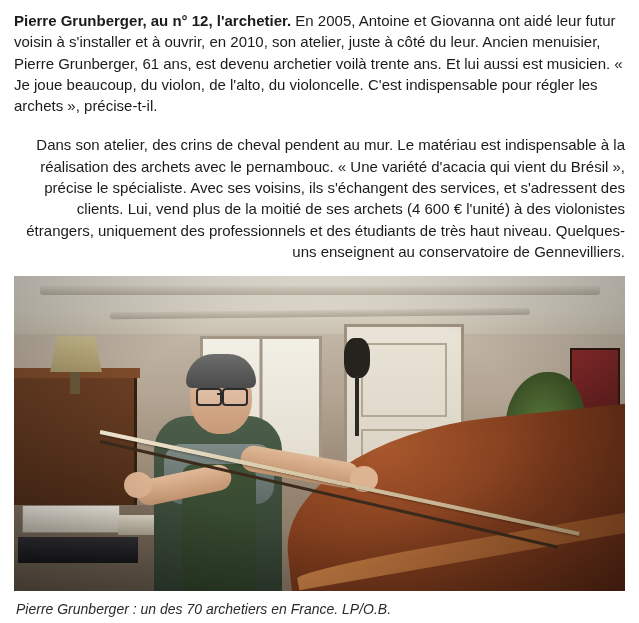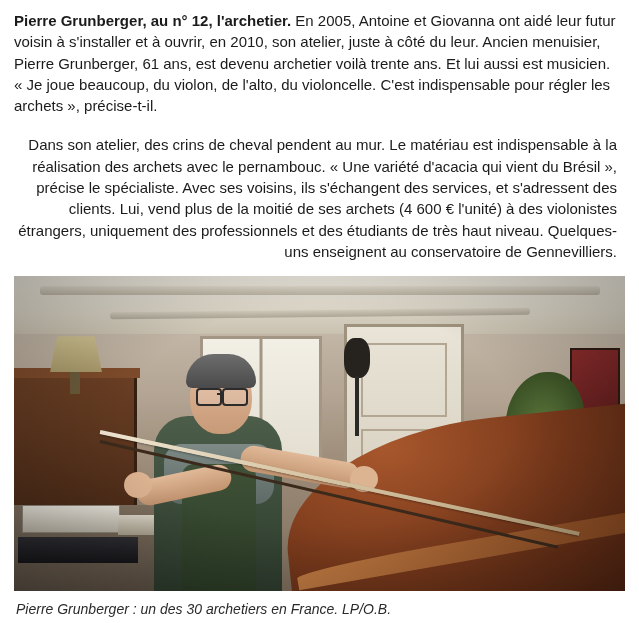--- a/index.html
+++ b/index.html
@@ -8,21 +8,21 @@
     background: #ffffff;
   }
   body {
     width: 639px;
     height: 623px;
     overflow: hidden;
     font-family: "Liberation Sans", sans-serif;
     color: #1a1a1a;
   }
   .article {
-    padding: 10px 22px 0 14px;
+    padding: 10px 14px 0 14px;
     box-sizing: border-box;
     width: 639px;
   }
   p.para {
     margin: 0 0 18px 0;
     font-size: 15px;
     line-height: 1.42;
     color: #1b1b1b;
     text-align: left;
   }
@@ -292,16 +292,16 @@
       <div class="ph-hand-r"></div>
       <div class="ph-head"></div>
       <div class="ph-hair"></div>
       <div class="ph-glasses-l"></div>
       <div class="ph-glasses-r"></div>
       <div class="ph-glasses-bridge"></div>
       <div class="ph-bow-stick"></div>
       <div class="ph-bow"></div>
       <div class="ph-vig"></div>
     </div>
-    <figcaption class="caption">Pierre Grunberger : un des 30 archetiers en France. LP/O.B.</figcaption>
+    <figcaption class="caption">Pierre Grunberger : un des 70 archetiers en France. LP/O.B.</figcaption>
   </figure>
 
 </div>
 
 </body></html>

